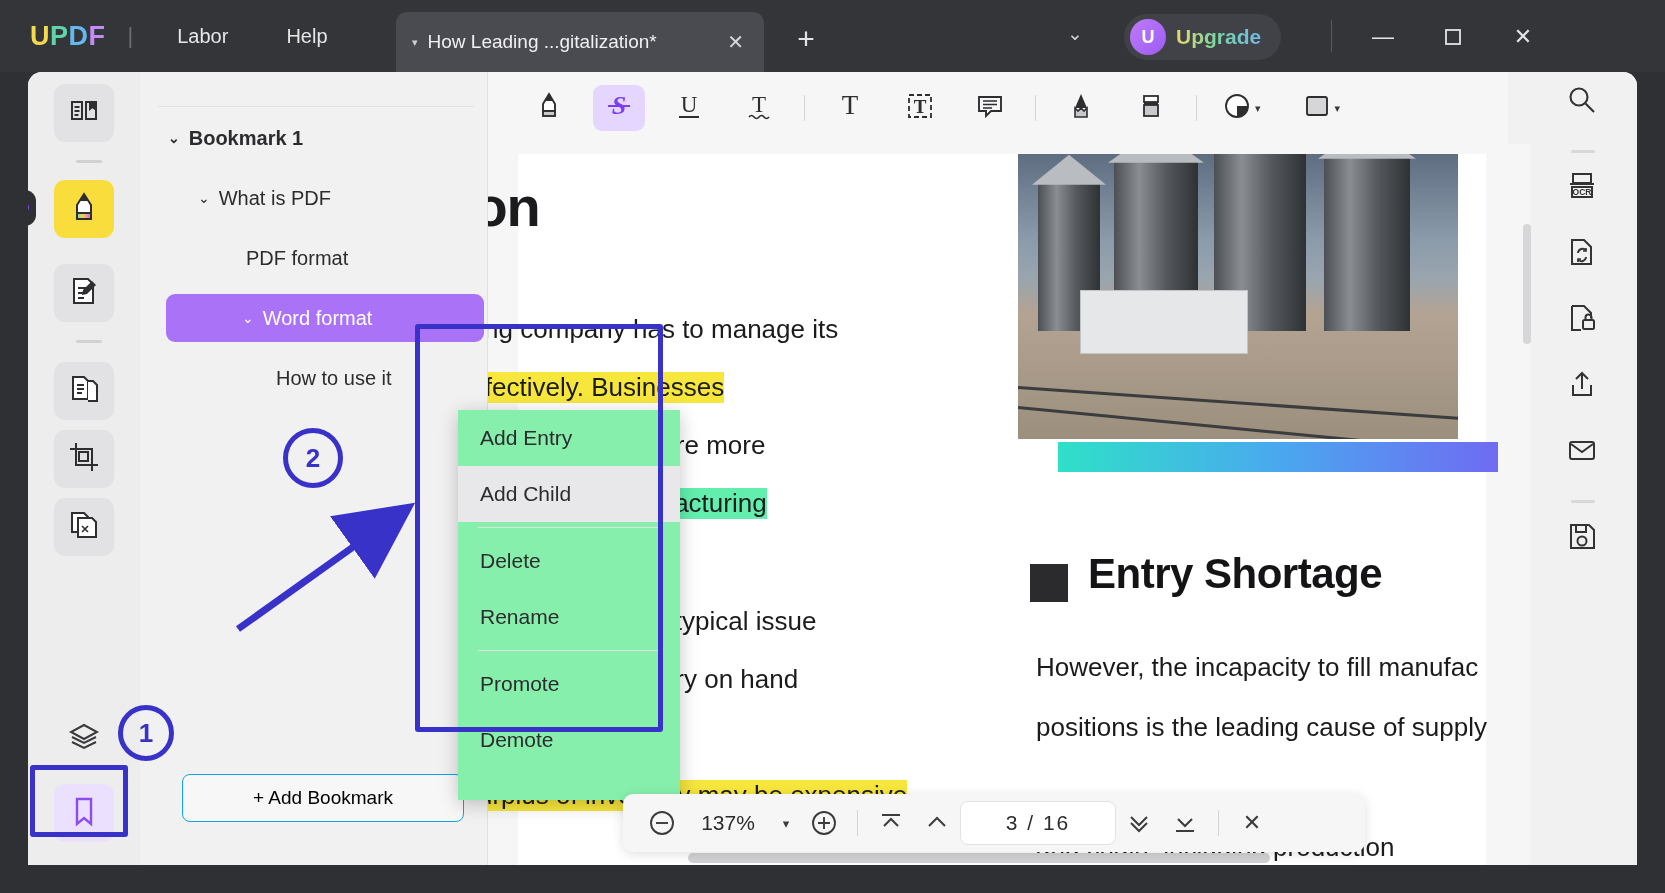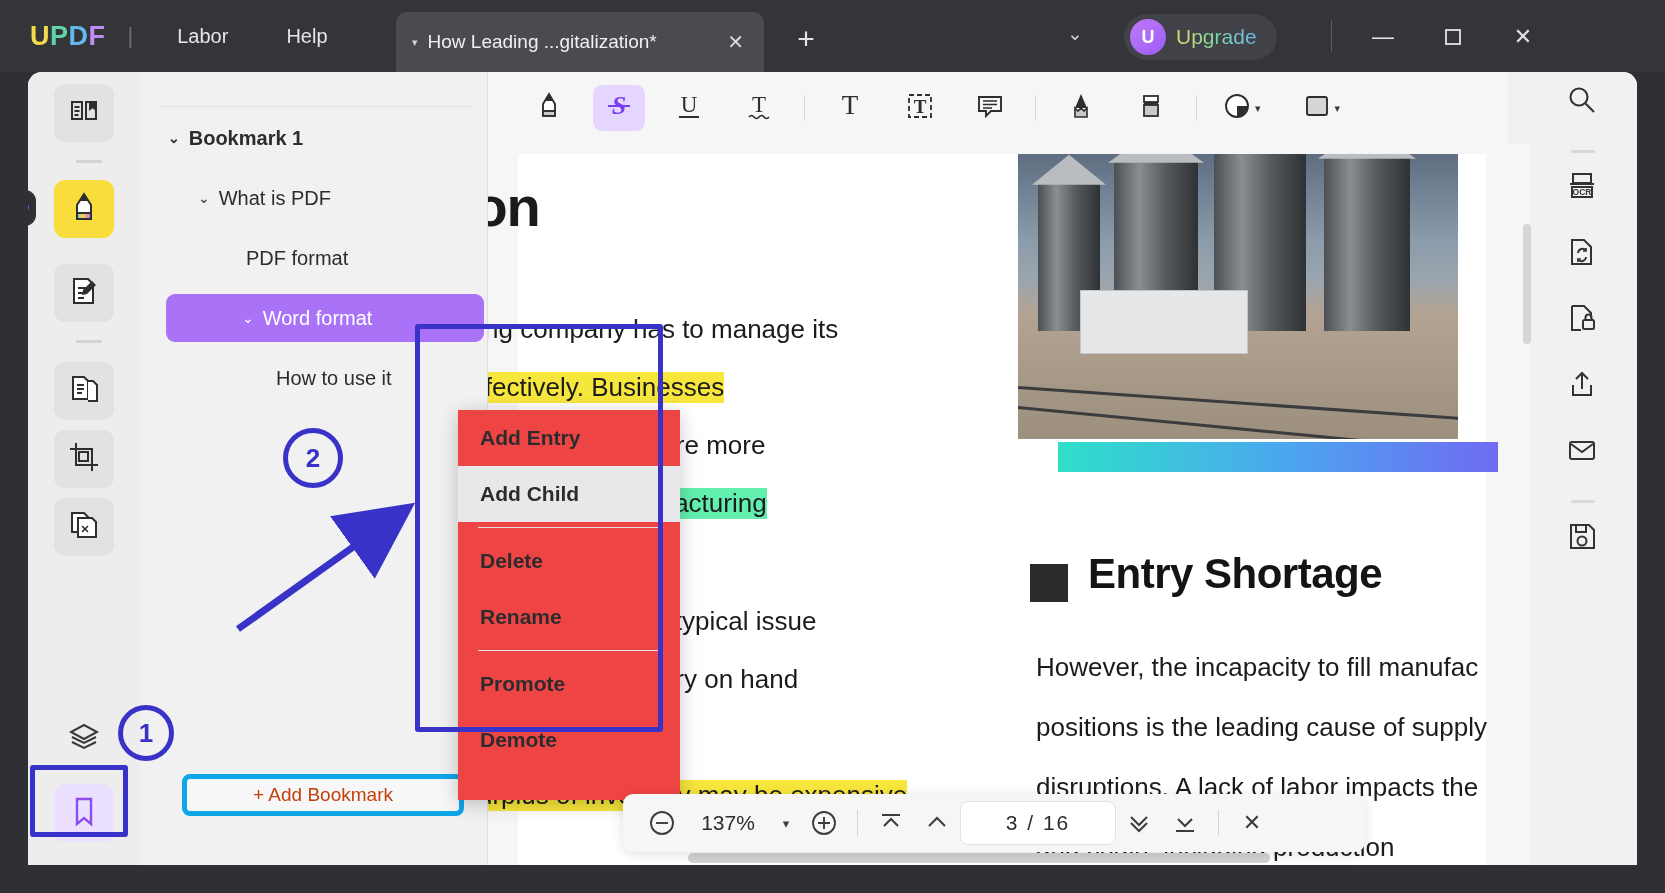--- a/index.html
+++ b/index.html
@@ -69,21 +69,21 @@
     padding: 0 20px 0 6px;
   }
   .upgrade-avatar {
     width: 36px; height: 36px; border-radius: 50%;
     background: linear-gradient(135deg, #c07af7, #9b5cf6);
     color: #fff; font-size: 18px; font-weight: bold;
     display: flex; align-items: center; justify-content: center;
     margin-right: 10px;
   }
   .upgrade-text {
-    font-size: 21px; font-weight: 400;
+    font-size: 21px; font-weight: 700;
     background: linear-gradient(90deg,#e8d96a 0%,#7ed9a0 45%,#6fb8e8 100%);
     -webkit-background-clip: text; background-clip: text;
     -webkit-text-fill-color: transparent; color: #9cc6e0;
   }
   .win-sep {
     position: absolute; left: 1331px; top: 20px;
     width: 1px; height: 32px; background: #5a5b60;
   }
   .win-btn {
     position: absolute; top: 18px;
@@ -151,26 +151,26 @@
     width: 328px; height: 48px;
     display: flex; align-items: center;
     border-radius: 9px;
     font-size: 20px; color: #2c2c2e;
   }
   .bm-row.selected { background: #a972f7; color: #ffffff; }
   .bm-row.bold { font-weight: bold; }
   .bm-caret { font-size: 14px; margin-right: 9px; color: inherit; }
   .add-bookmark {
     position: absolute; left: 42px; top: 702px;
-    width: 282px; height: 42px;
+    width: 282px; height: 48px;
     background: #f7f7f8;
-    border: 5px solid #0ea5e9;
+    border: 1px solid #0ea5e9;
     border-radius: 8px;
     display: flex; align-items: center; justify-content: center;
-    font-size: 19px; color: #c2410c;
+    font-size: 19px; color: #000000;
   }
 
   
   .doctoolbar {
     position: absolute; left: 460px; top: 0;
     width: 1020px; height: 72px;
     background: #f6f6f7;
     display: flex; align-items: center;
   }
   .tool {
@@ -266,23 +266,22 @@
   .scrollbar-h {
     position: absolute; left: 200px; bottom: 2px;
     width: 582px; height: 10px;
     background: #d2d2d4; border-radius: 5px;
   }
 
   
   .ctxmenu {
     position: absolute; left: 430px; top: 338px;
     width: 222px; height: 390px;
-    background: #ef4444;
+    background: #86efac;
     box-shadow: 0 4px 18px rgba(0,0,0,0.22);
-    font-weight: bold;
   }
   .ctx-item {
     height: 56px; display: flex; align-items: center;
     padding-left: 22px;
     font-size: 21px; color: #2c2c2e;
   }
   .ctx-item.hover { background: #e8e8ea; }
   .ctx-div { height: 1px; background: #e0e0e2; margin: 5px 20px; }
 
   
@@ -705,21 +704,20 @@
           <div class="rail-track" style="left:0; top:232px; width:470px; transform: rotate(4deg);"></div>
           <div class="rail-track" style="left:0; top:252px; width:470px; transform: rotate(5.5deg);"></div>
         </div>
         <div class="doc-gradbar"></div>
 
         <div class="sq-bullet" style="left:512px; top:410px"></div>
         <div class="doc-h2" style="left:570px; top:396px">Entry Shortage</div>
 
         <div class="doc-line" style="left:518px; top:498px">However, the incapacity to fill manufac</div>
         <div class="doc-line" style="left:518px; top:558px">positions is the leading cause of supply</div>
-        <div class="doc-line" style="left:518px; top:618px">disruptions. A lack of labor impacts the</div>
         <div class="doc-line" style="left:518px; top:678px">and chain, including production</div>
       </div>
 
       <div class="scrollbar-h"></div>
       <div class="vsb"></div>
     </div>
 
     <div class="ctxmenu">
       <div class="ctx-item">Add Entry</div>
       <div class="ctx-item hover">Add Child</div>

